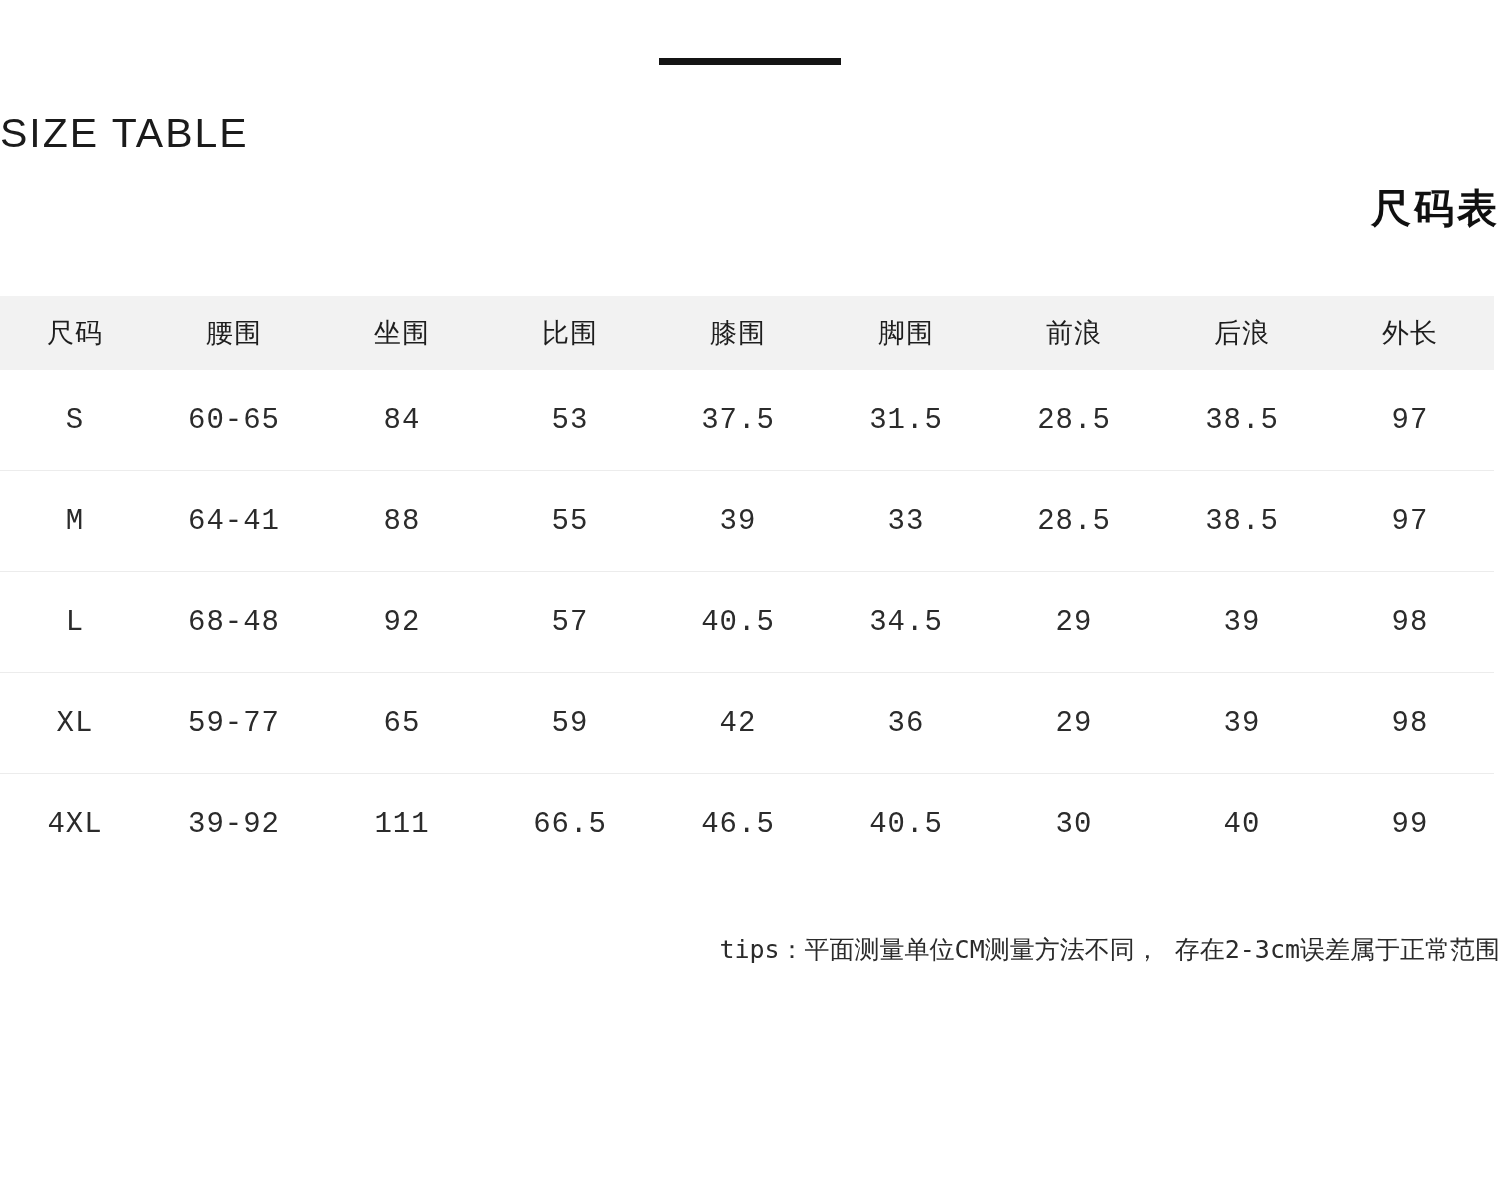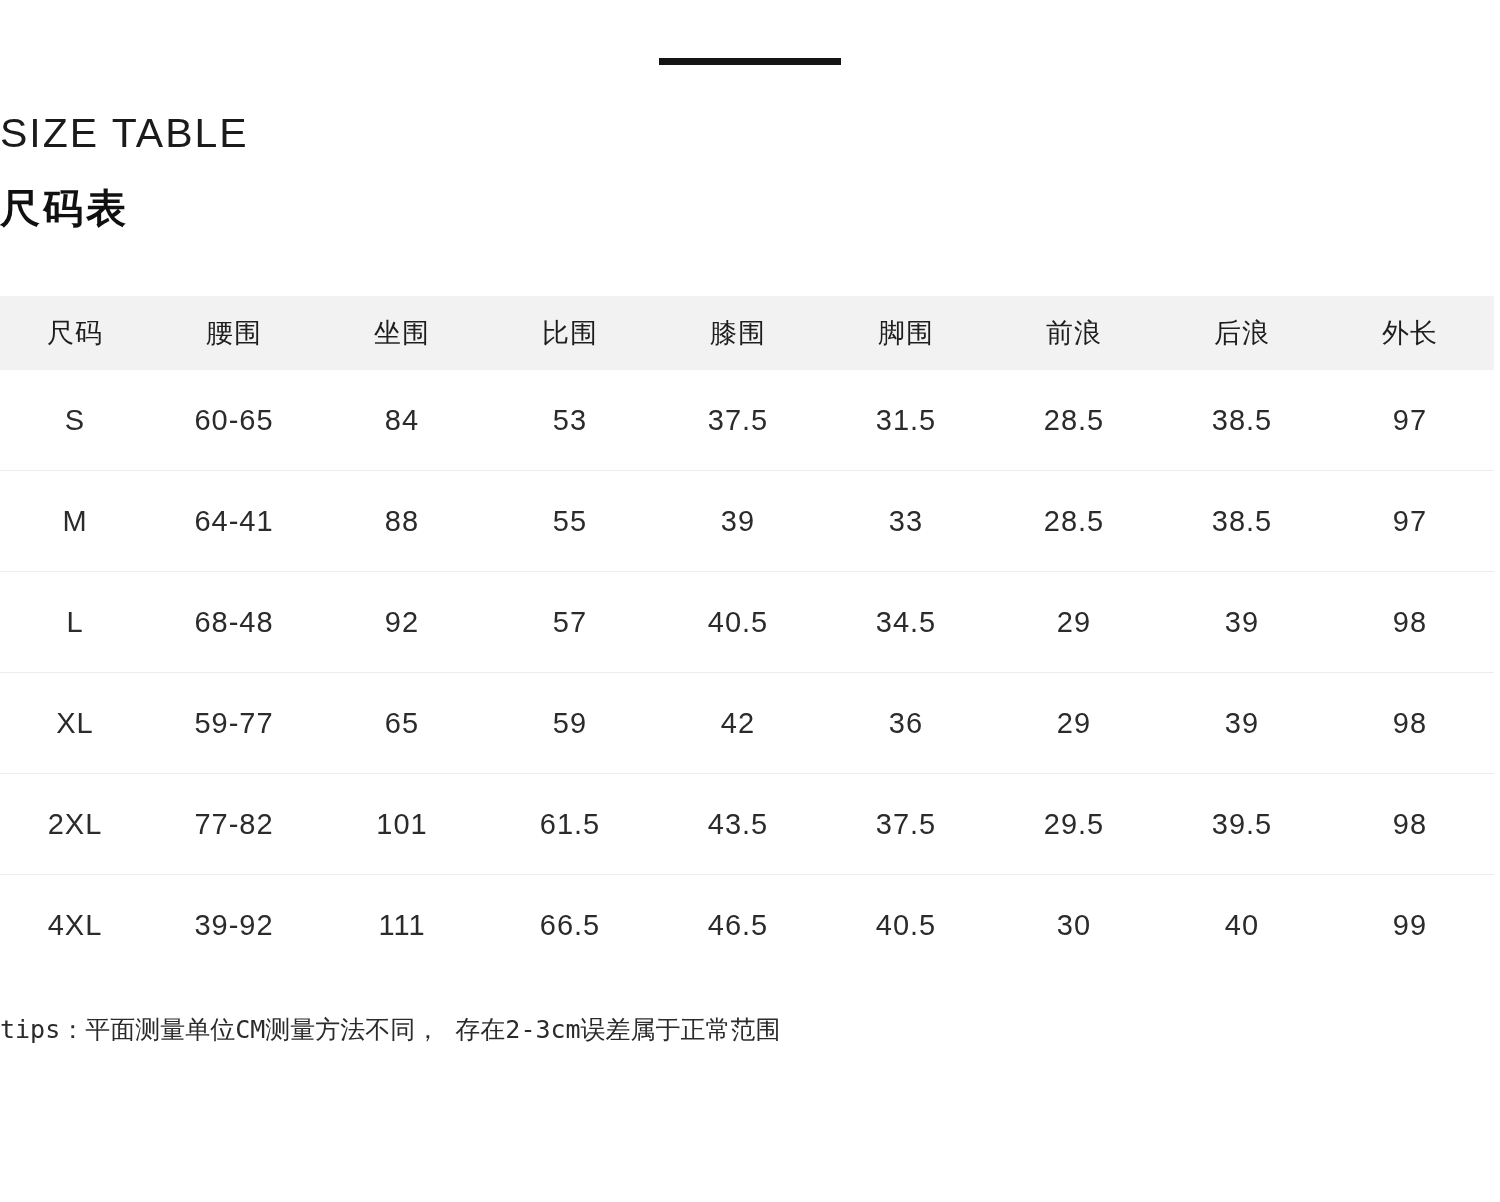--- a/index.html
+++ b/index.html
@@ -29,32 +29,33 @@
   }
   .title-en {
     text-align: left;
     font-size: 41px;
     letter-spacing: 2px;
     color: #1b1b1b;
     margin-top: 45px;
     font-weight: 400;
   }
   .title-cn {
-    text-align: left;
+    text-align: right;
     font-size: 40px;
     font-weight: 700;
     color: #101010;
     margin-top: 24px;
     letter-spacing: 3px;
   }
   table.size-table {
     width: 1316px;
     border-collapse: collapse;
     margin-top: 60px;
     table-layout: fixed;
+    font-family: Liberation Mono, monospace;
   }
   table.size-table th,
   table.size-table td {
     text-align: center;
     font-weight: 400;
     color: #2b2b2b;
     border-bottom: 1px solid #ececec;
   }
   table.size-table thead th {
     background: #f2f2f2;
@@ -68,22 +69,22 @@
     height: 98px;
     font-size: 29px;
     letter-spacing: 1px;
   }
   table.size-table tbody tr:last-child td {
     border-bottom: none;
   }
   col.c-size { width: 150px; }
   col.c-col  { width: 168px; }
   .tips {
-    text-align: left;
-    margin-top: 38px;
+    text-align: right;
+    margin-top: 59px;
     font-size: 25px;
     color: #2b2b2b;
     font-family: "DejaVu Sans Mono", "Liberation Mono", monospace;
     letter-spacing: 0px;
   }
 </style>
 </head>
 <body>
 
 <div class="page">
@@ -157,31 +158,20 @@
         <td>59-77</td>
         <td>65</td>
         <td>59</td>
         <td>42</td>
         <td>36</td>
         <td>29</td>
         <td>39</td>
         <td>98</td>
       </tr>
       <tr>
-        <td>2XL</td>
-        <td>77-82</td>
-        <td>101</td>
-        <td>61.5</td>
-        <td>43.5</td>
-        <td>37.5</td>
-        <td>29.5</td>
-        <td>39.5</td>
-        <td>98</td>
-      </tr>
-      <tr>
         <td>4XL</td>
         <td>39-92</td>
         <td>111</td>
         <td>66.5</td>
         <td>46.5</td>
         <td>40.5</td>
         <td>30</td>
         <td>40</td>
         <td>99</td>
       </tr>

